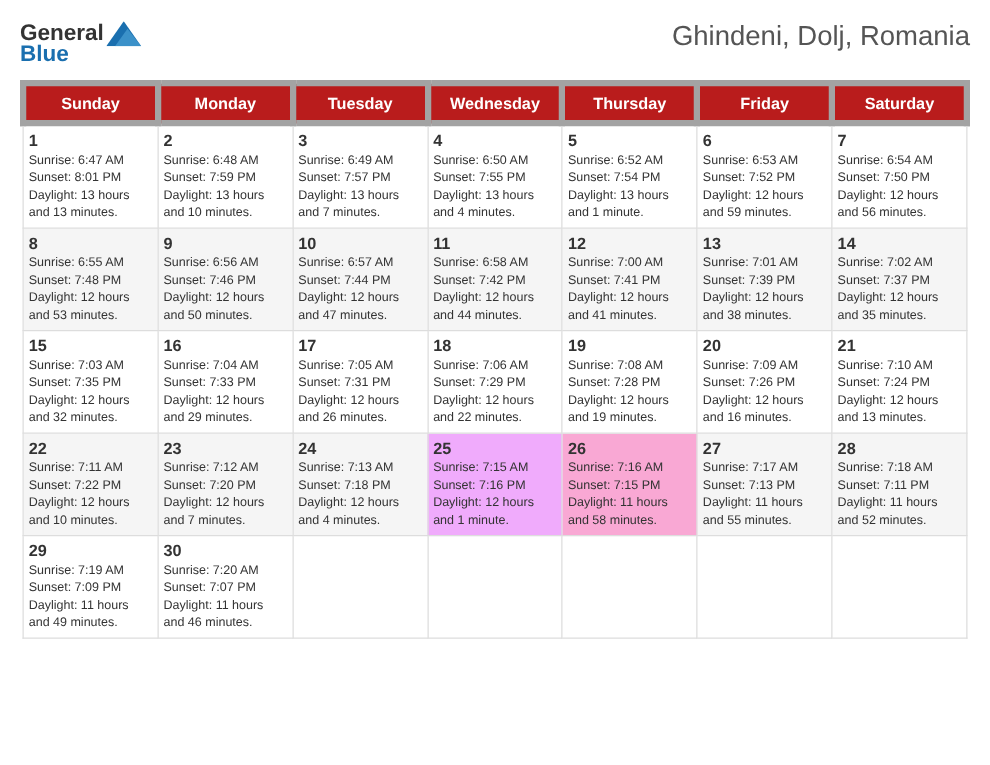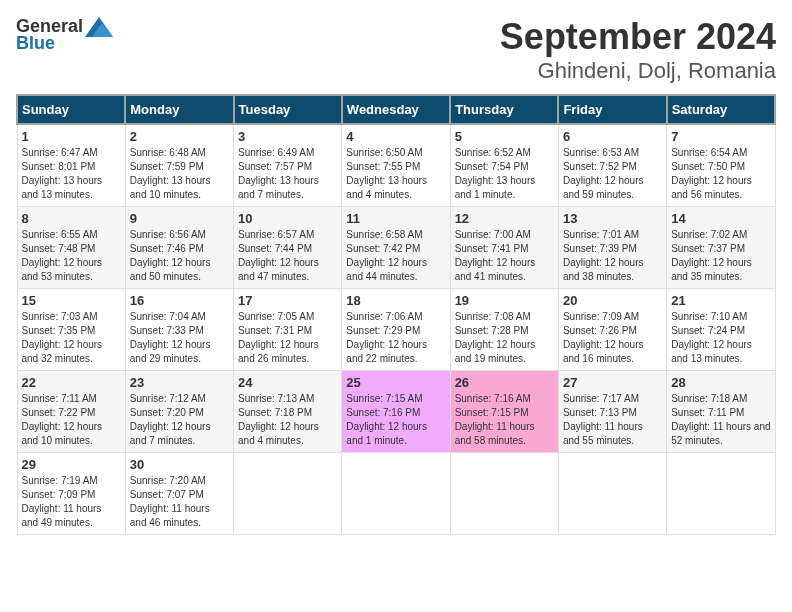--- a/index.html
+++ b/index.html
@@ -42,27 +42,27 @@
     .location {
       font-size: 22px;
       color: #555;
     }
     .calendar {
       width: 100%;
       border-collapse: collapse;
       font-size: 11px;
     }
     .calendar th {
-      background-color: #0c4a6e;
+      background-color: #b91c1c;
       color: #fff;
       padding: 6px 4px;
-      text-align: left;
+      text-align: center;
       font-size: 13px;
       font-weight: bold;
-      border: 2px solid #a3a3a3;
+      border: 5px solid #a3a3a3;
     }
     .calendar td {
       vertical-align: top;
       padding: 4px;
       border: 1px solid #ddd;
       width: 108px;
       height: 80px;
       background: #fff;
     }
     .calendar tr:nth-child(even) td {
@@ -92,21 +92,20 @@
     <div class="logo-text">
       <span style="font-size:18px;font-weight:bold;color:#333;">General</span>
       <svg class="logo-icon" viewBox="0 0 28 20" xmlns="http://www.w3.org/2000/svg">
         <polygon points="0,20 14,0 28,20" fill="#1a6faf"></polygon>
         <polygon points="7,20 17,6 28,20" fill="#4a9fd4" opacity="0.7"></polygon>
       </svg>
     </div>
     <span style="font-size:18px;font-weight:bold;color:#1a6faf;margin-top:-4px;">Blue</span>
   </div>
   <div class="title-area">
-    <div class="month-title">September 2024</div>
     <div class="location">Ghindeni, Dolj, Romania</div>
   </div>
 </div>
 
 <table class="calendar">
   <thead>
     <tr>
       <th>Sunday</th>
       <th>Monday</th>
       <th>Tuesday</th>

